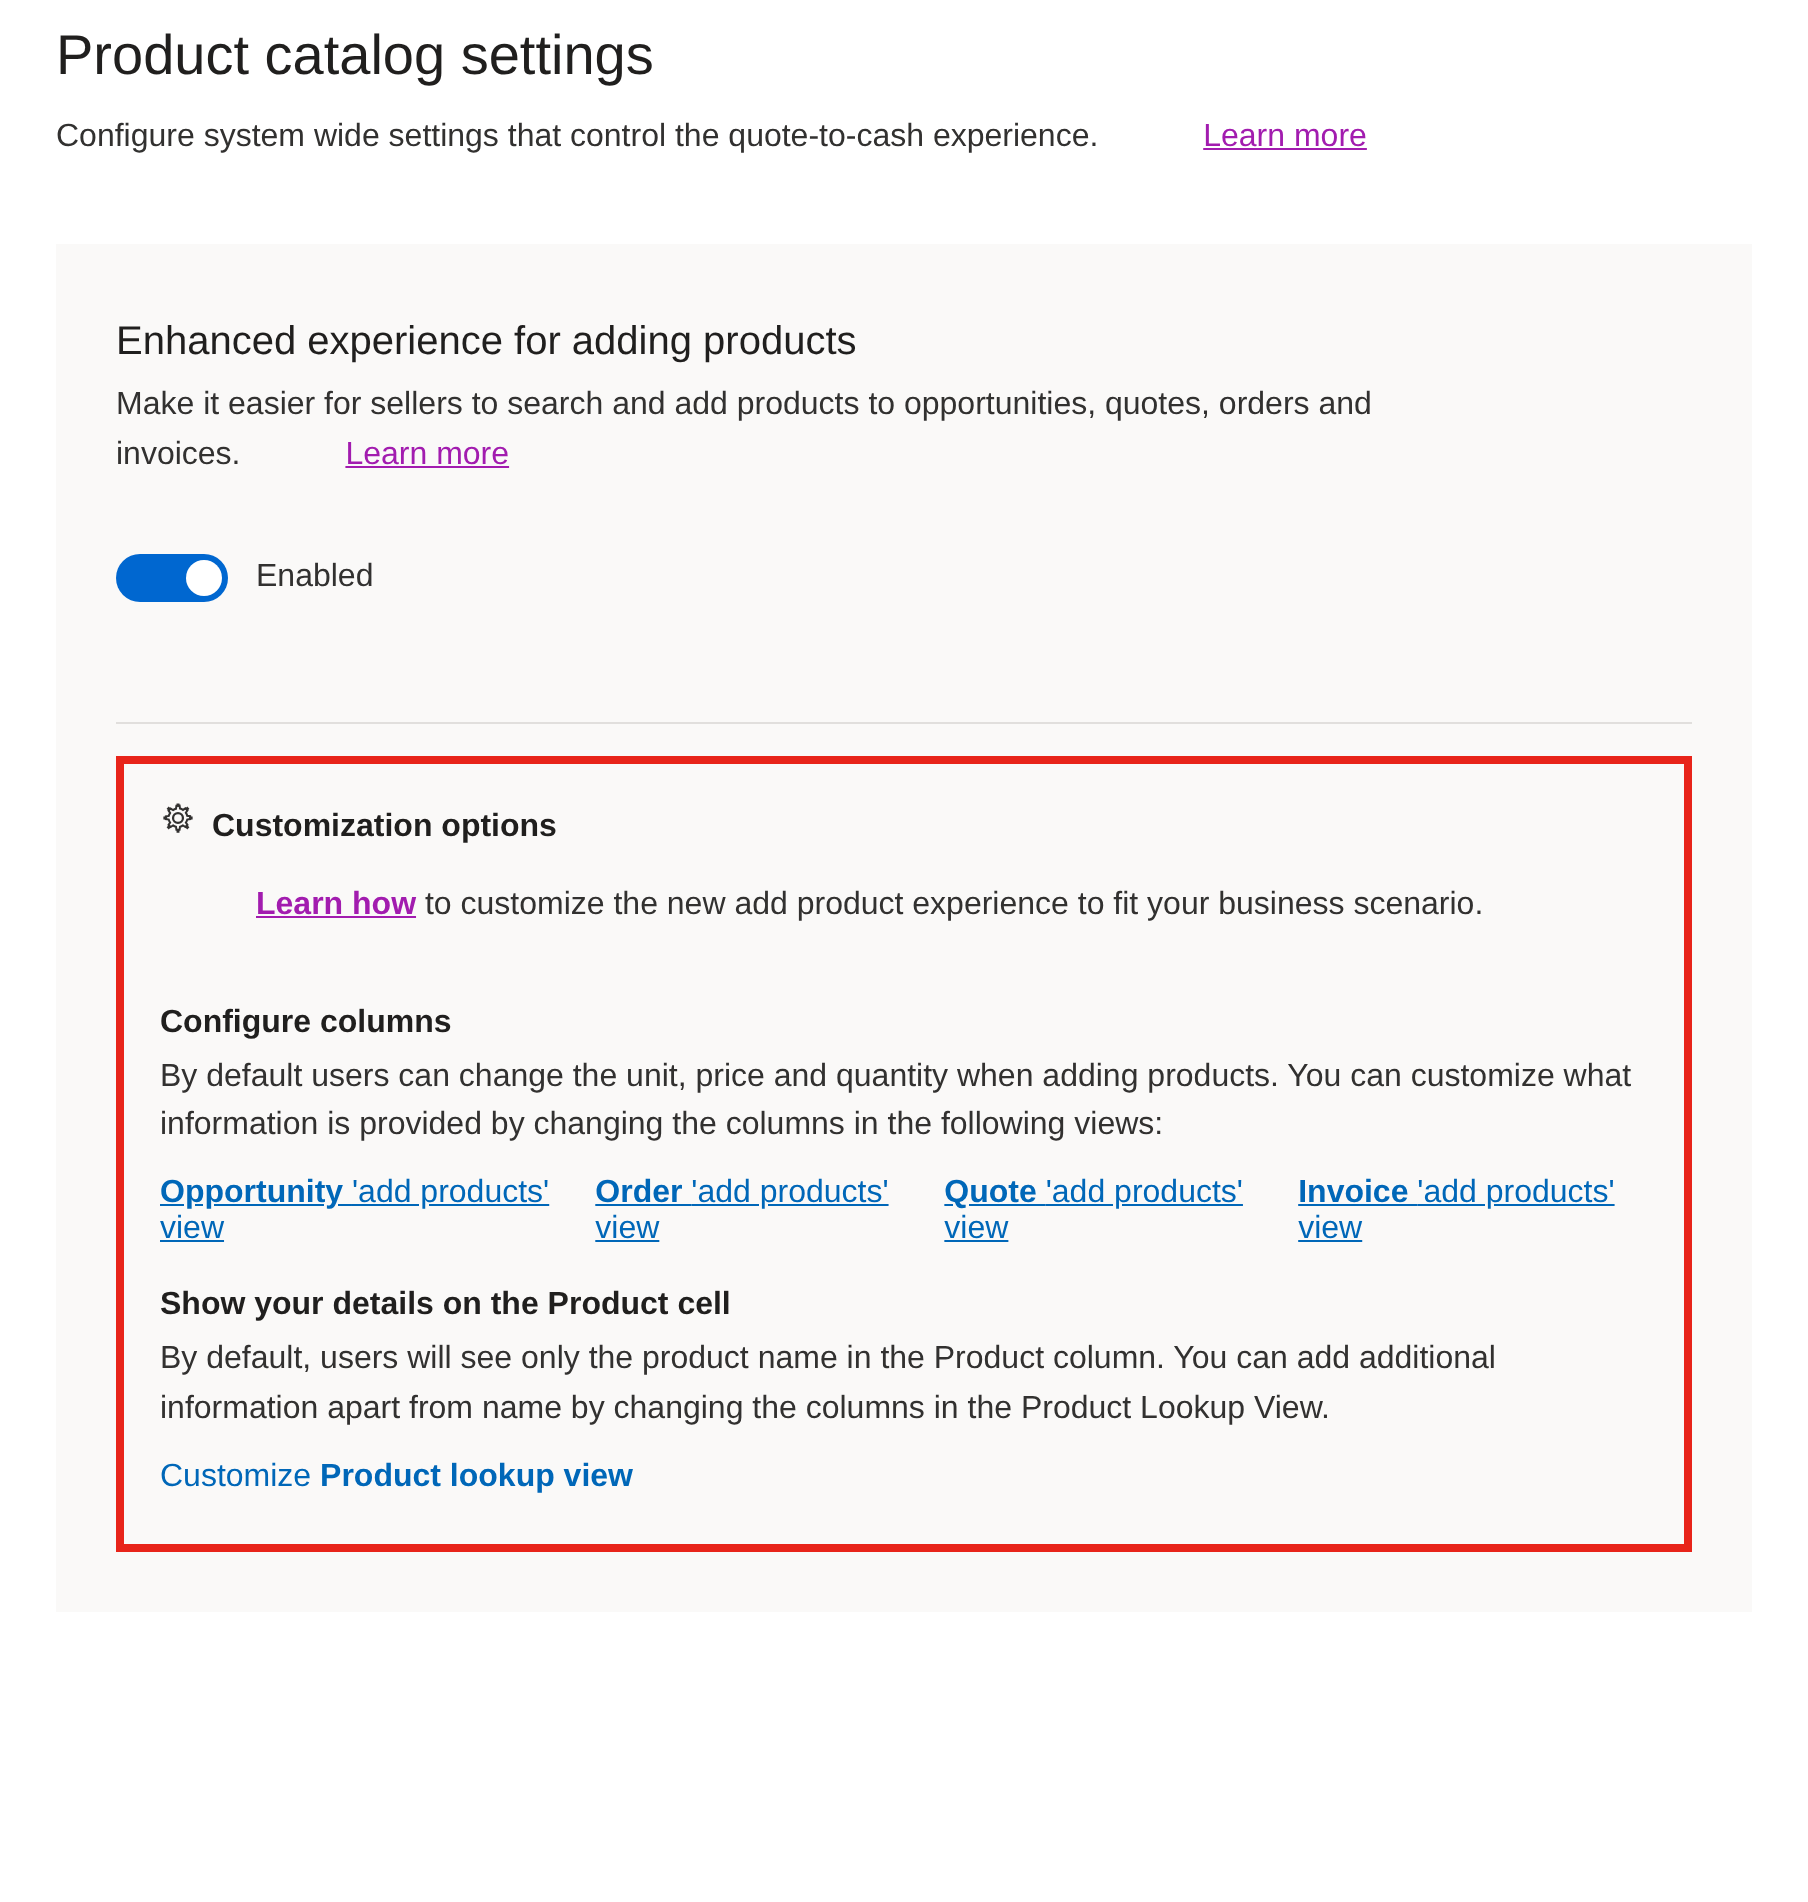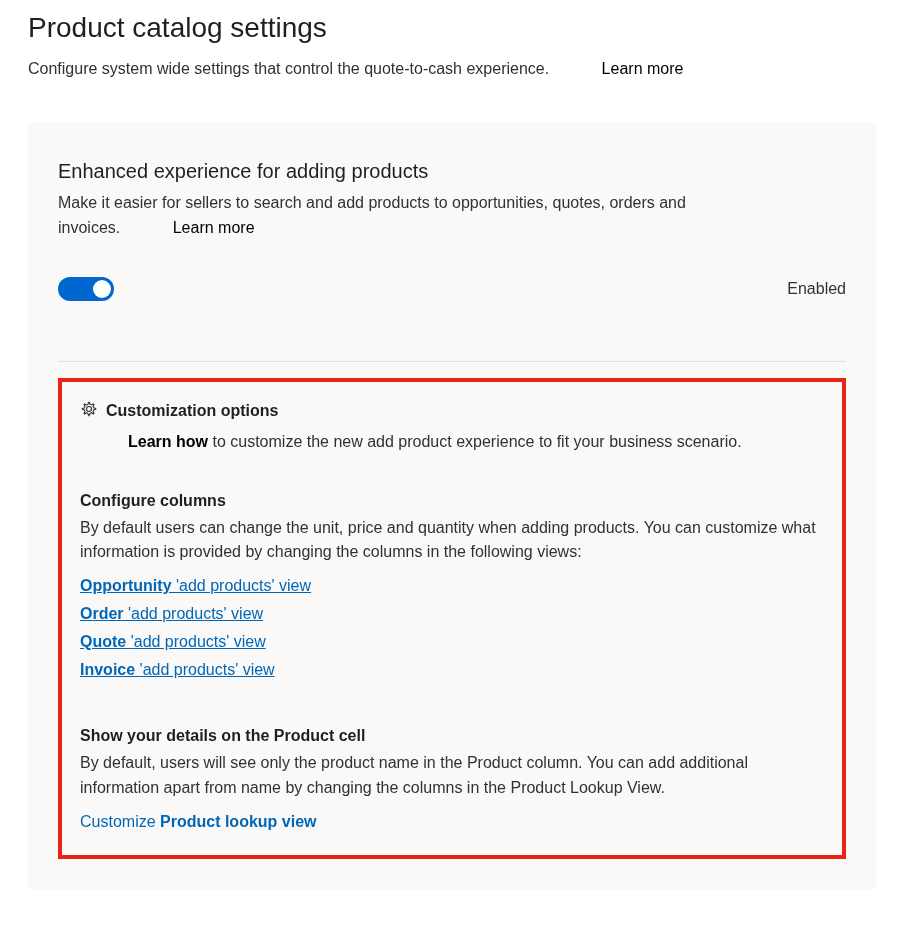--- a/index.html
+++ b/index.html
@@ -22,21 +22,22 @@
       font-weight: 400;
       color: #201f1e;
       margin-bottom: 16px;
     }
     .page-subtitle {
       font-size: 16px;
       color: #323130;
       margin-bottom: 44px;
     }
     .link {
-      color: #000000;
+      color: #a21caf;
+      text-decoration: underline;
       cursor: pointer;
       padding-left: 48px;
     }
     .link-bold {
       font-weight: 600;
     }
     .panel {
       background: #faf9f8;
       padding: 38px 30px 30px 30px;
       margin-left: 0;
@@ -52,21 +53,20 @@
       color: #323130;
       line-height: 1.55;
       max-width: 660px;
     }
     .toggle-row {
       display: flex;
       align-items: center;
       gap: 14px;
       margin-top: 36px;
       margin-bottom: 60px;
-      justify-content: space-between;
     }
     .toggle {
       width: 56px;
       height: 24px;
       background: #0067d0;
       border-radius: 12px;
       position: relative;
       cursor: pointer;
     }
     .toggle-knob {
@@ -87,23 +87,23 @@
       background: #e1dfdd;
       margin: 0 0 0 0;
     }
     .highlight-box {
       border: 4px solid #e8241a;
       padding: 18px 18px 24px 18px;
       margin-top: 16px;
     }
     .cust-header {
       display: flex;
-      align-items: center;
+      align-items: flex-end;
       gap: 8px;
-      margin-bottom: 8px;
+      margin-bottom: 18px;
     }
     .cust-title {
       font-size: 16px;
       font-weight: 600;
       color: #201f1e;
     }
     .gear-svg {
       width: 18px;
       height: 18px;
       flex-shrink: 0;
@@ -121,23 +121,23 @@
       margin-bottom: 6px;
     }
     .sub-desc {
       font-size: 16px;
       color: #323130;
       line-height: 1.55;
       margin-bottom: 12px;
     }
     .view-links {
       display: flex;
-      flex-direction: column;
+      flex-direction: row;
       gap: 10px;
-      margin-bottom: 48px;
+      margin-bottom: 20px;
     }
     .view-link {
       font-size: 16px;
       color: #0067b8;
       text-decoration: underline;
       cursor: pointer;
     }
     .view-link .bold {
       font-weight: 600;
     }

